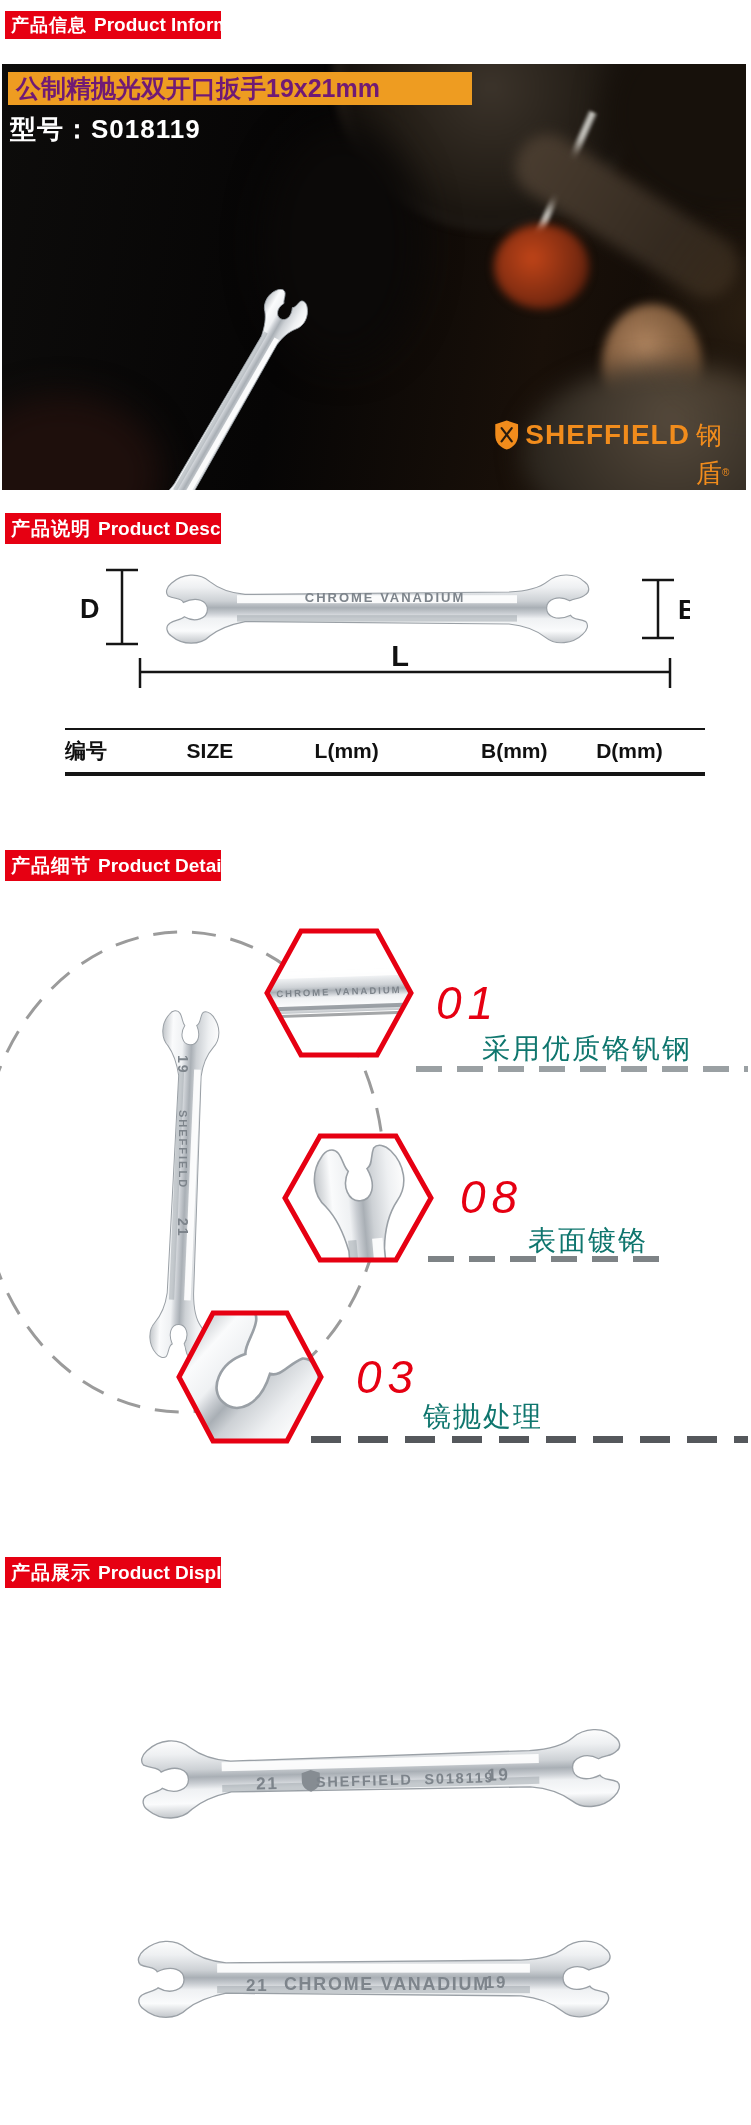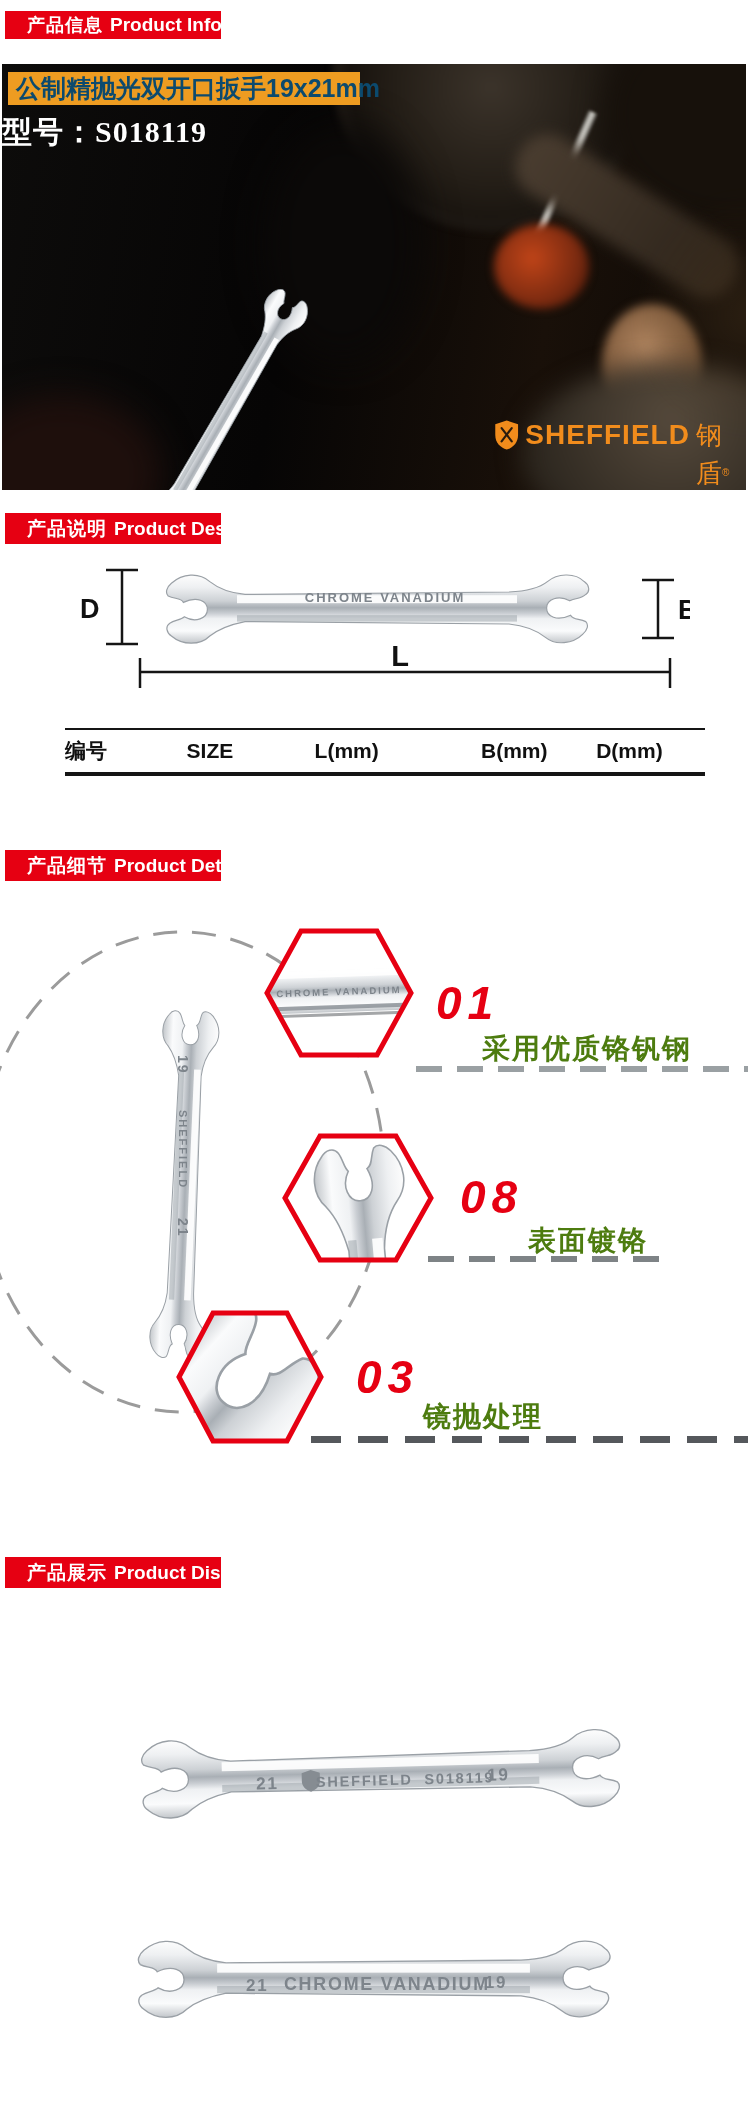--- a/index.html
+++ b/index.html
@@ -2,49 +2,49 @@
 <html><head>
 <meta charset="utf-8">
 <style>
   html,body{margin:0;padding:0;background:#fff;}
   .page{position:relative;width:751px;height:2125px;background:#fff;overflow:hidden;
         font-family:"Liberation Sans","DejaVu Sans",sans-serif;}
   .abs{position:absolute;}
 
   
   .banner{position:absolute;left:5px;width:216px;height:31px;background:#e60012;
-          display:flex;align-items:center;gap:7px;padding-left:22px;box-sizing:border-box;color:#fff;}
+          display:flex;align-items:center;gap:7px;padding-left:6px;box-sizing:border-box;color:#fff;}
   .banner .zh{font-size:19px;font-weight:bold;letter-spacing:1px;white-space:nowrap;}
   .banner .en{font-size:19px;font-weight:bold;white-space:nowrap;}
   .fold{position:absolute;right:-11px;bottom:1px;width:13px;height:24px;background:#87898c;
         clip-path:polygon(0 0,100% 38%,100% 100%,0 62%);z-index:-1;}
 
   
   .hero{position:absolute;left:2px;top:64px;width:744px;height:426px;overflow:hidden;
         background:linear-gradient(100deg,#0d0c0b 0%,#060505 40%,#191009 72%,#0c0805 100%);}
-  .hero-title{position:absolute;left:6px;top:8px;width:352px;height:33px;background:#ee9c21;
-              color:#0c4a6e;font-size:25px;font-weight:bold;line-height:33px;padding-left:8px;
+  .hero-title{position:absolute;left:6px;top:8px;width:464px;height:33px;background:#ee9c21;
+              color:#701a75;font-size:25px;font-weight:bold;line-height:33px;padding-left:8px;
               box-sizing:border-box;white-space:nowrap;}
-  .hero-model{position:absolute;left:0;top:48px;color:#fff;font-size:30px;font-weight:bold;letter-spacing:1px;font-family:Liberation Serif, serif;}
+  .hero-model{position:absolute;left:8px;top:48px;color:#fff;font-size:26px;font-weight:bold;letter-spacing:1px;}
   .blob{position:absolute;border-radius:50%;}
   .logo{position:absolute;left:492px;top:352px;display:flex;align-items:flex-start;gap:6px;}
   .logo .brand{color:#f18c1c;font-size:28px;font-weight:bold;letter-spacing:1px;line-height:38px;}
   .logo .brand-cn{color:#f18c1c;font-size:26px;font-weight:normal;line-height:38px;}
   .logo sup{color:#f18c1c;font-size:10px;vertical-align:top;}
 
   
   .spec{position:absolute;left:65px;top:728px;width:640px;border-top:2px solid #151515;border-bottom:2px solid #151515;}
   .spec .row{display:grid;grid-template-columns:19% 20% 26% 18% 17%;align-items:center;}
   .spec .row.head{height:42px;border-bottom:2px solid #151515;}
   .spec .row.data{height:40px;}
   .spec .cell{font-size:21px;font-weight:bold;color:#111;}
 
   
-  .num{position:absolute;color:#e60012;font-size:46px;font-weight:bold;font-style:italic;letter-spacing:6px;}
-  .feat-label{position:absolute;color:#4d7c0f;font-size:28px;letter-spacing:2px;font-weight:700;white-space:nowrap;}
+  .num{position:absolute;color:#e60012;font-size:46px;font-weight:normal;font-style:italic;letter-spacing:6px;}
+  .feat-label{position:absolute;color:#0f766e;font-size:28px;letter-spacing:2px;font-weight:400;white-space:nowrap;}
   .dash1{position:absolute;height:6px;background:repeating-linear-gradient(90deg,#9aa0a3 0 26px,transparent 26px 41px);}
   .dash2{position:absolute;height:6px;background:repeating-linear-gradient(90deg,#7e8386 0 26px,transparent 26px 41px);}
   .dash3{position:absolute;height:7px;background:repeating-linear-gradient(90deg,#55585c 0 30px,transparent 30px 47px);}
   .engrave{fill:#7d848b;font-weight:bold;letter-spacing:2px;font-family:"Liberation Sans","DejaVu Sans",sans-serif;}
 </style>
 </head>
 <body>
 
 <div class="page">
 

